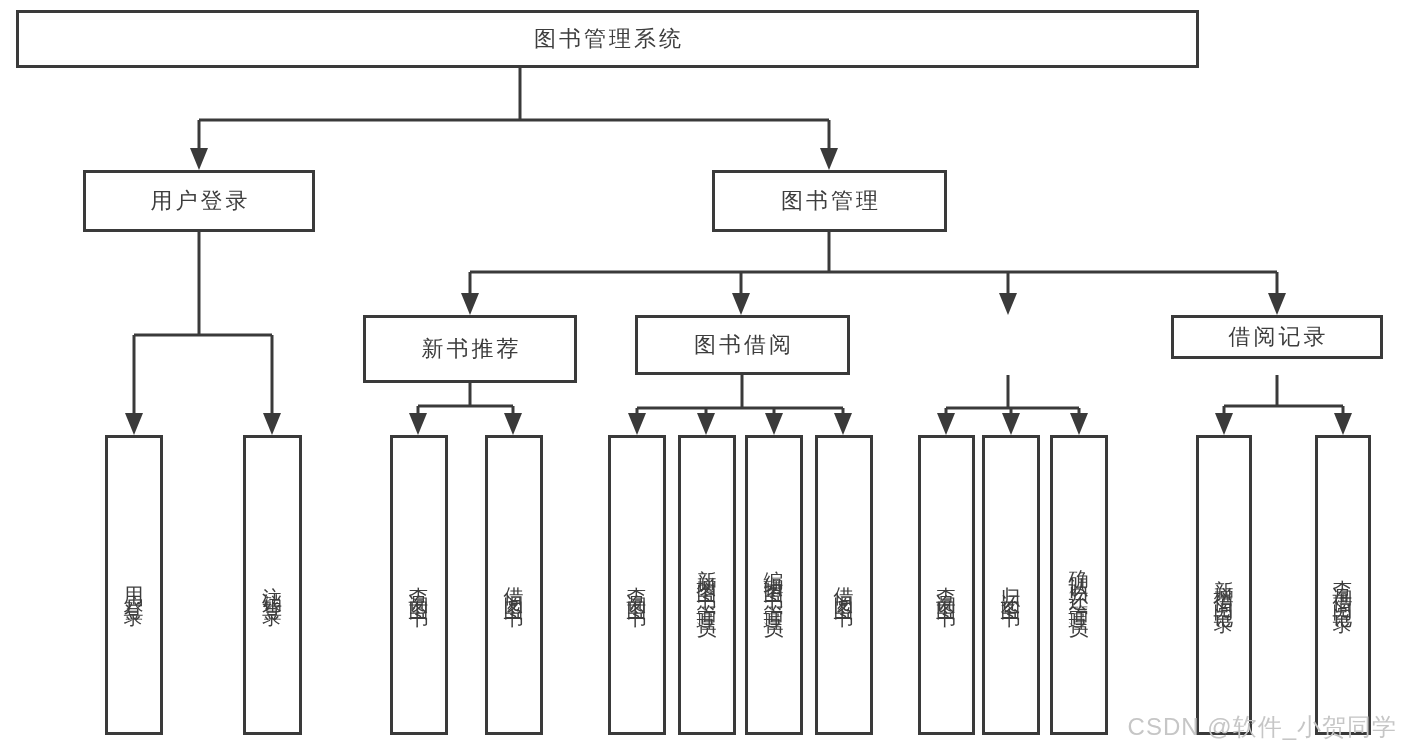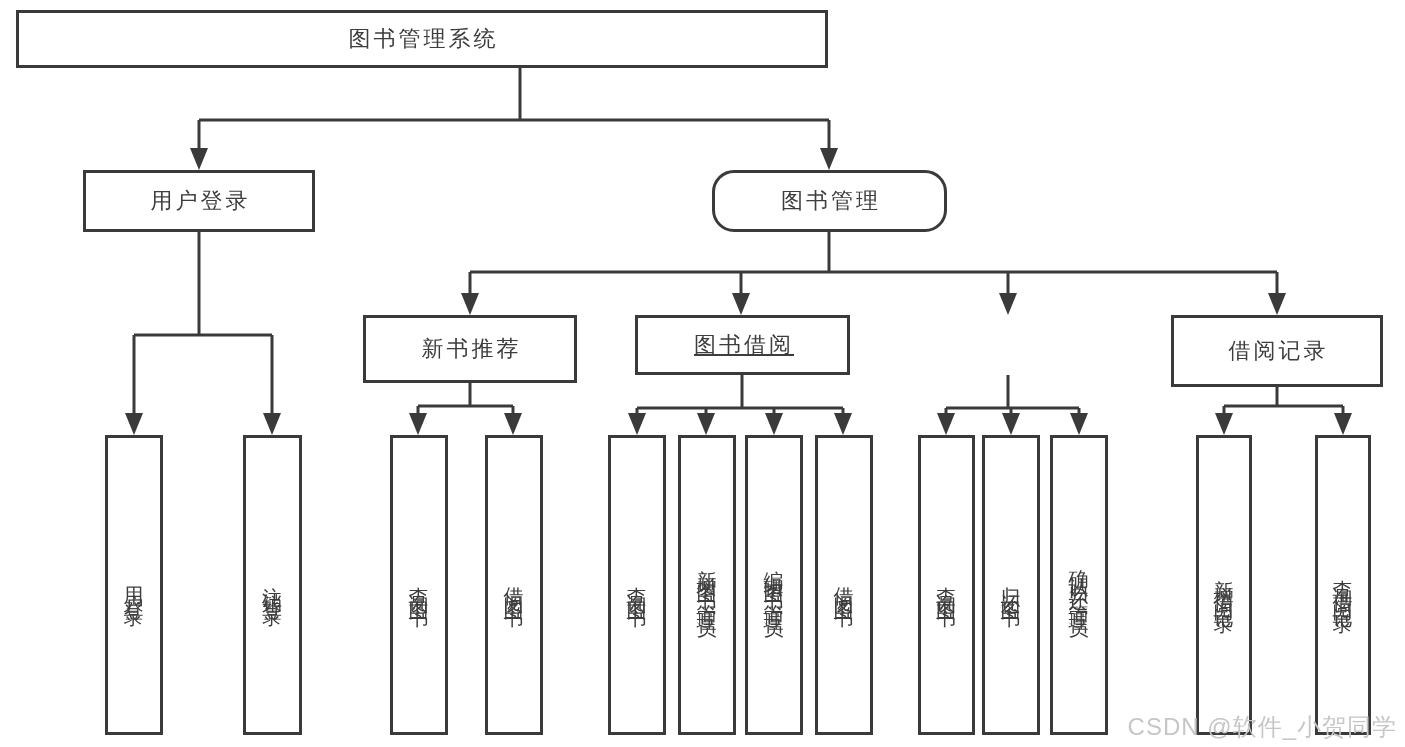--- a/index.html
+++ b/index.html
@@ -32,27 +32,27 @@
   .watermark{
     position:absolute;
     right:8px;bottom:4px;
     font-size:24px;
     color:var(--watermark,#c6c6c6);
     letter-spacing:1px;
     white-space:nowrap;
     z-index:5;
   }
   
-  #n-root{left:16px;top:10px;width:812px;height:58px;}
+  #n-root{left:16px;top:10px;width:1183px;height:58px;}
   #n-user-login{left:83px;top:170px;width:232px;height:62px;}
-  #n-book-mgmt{left:712px;top:170px;width:235px;height:62px;border-radius:22px;}
+  #n-book-mgmt{left:712px;top:170px;width:235px;height:62px;}
   #n-new-book-rec{left:363px;top:315px;width:214px;height:68px;}
-  #n-book-borrow{left:635px;top:315px;width:215px;height:60px;text-decoration:underline;}
+  #n-book-borrow{left:635px;top:315px;width:215px;height:60px;}
   #n-current-borrow{left:903px;top:315px;width:211px;height:60px;}
-  #n-borrow-records{left:1171px;top:315px;width:212px;height:72px;}
+  #n-borrow-records{left:1171px;top:315px;width:212px;height:44px;}
   .leaf{top:435px;height:300px;}
   #n-leaf-user-login{left:105px;width:58px;}
   #n-leaf-logout{left:243px;width:59px;}
   #n-rec-query{left:390px;width:58px;}
   #n-rec-borrow{left:485px;width:58px;}
   #n-bb-query{left:608px;width:58px;}
   #n-bb-add{left:678px;width:58px;}
   #n-bb-edit{left:745px;width:58px;}
   #n-bb-borrow{left:815px;width:58px;}
   #n-cb-query{left:918px;width:57px;}

